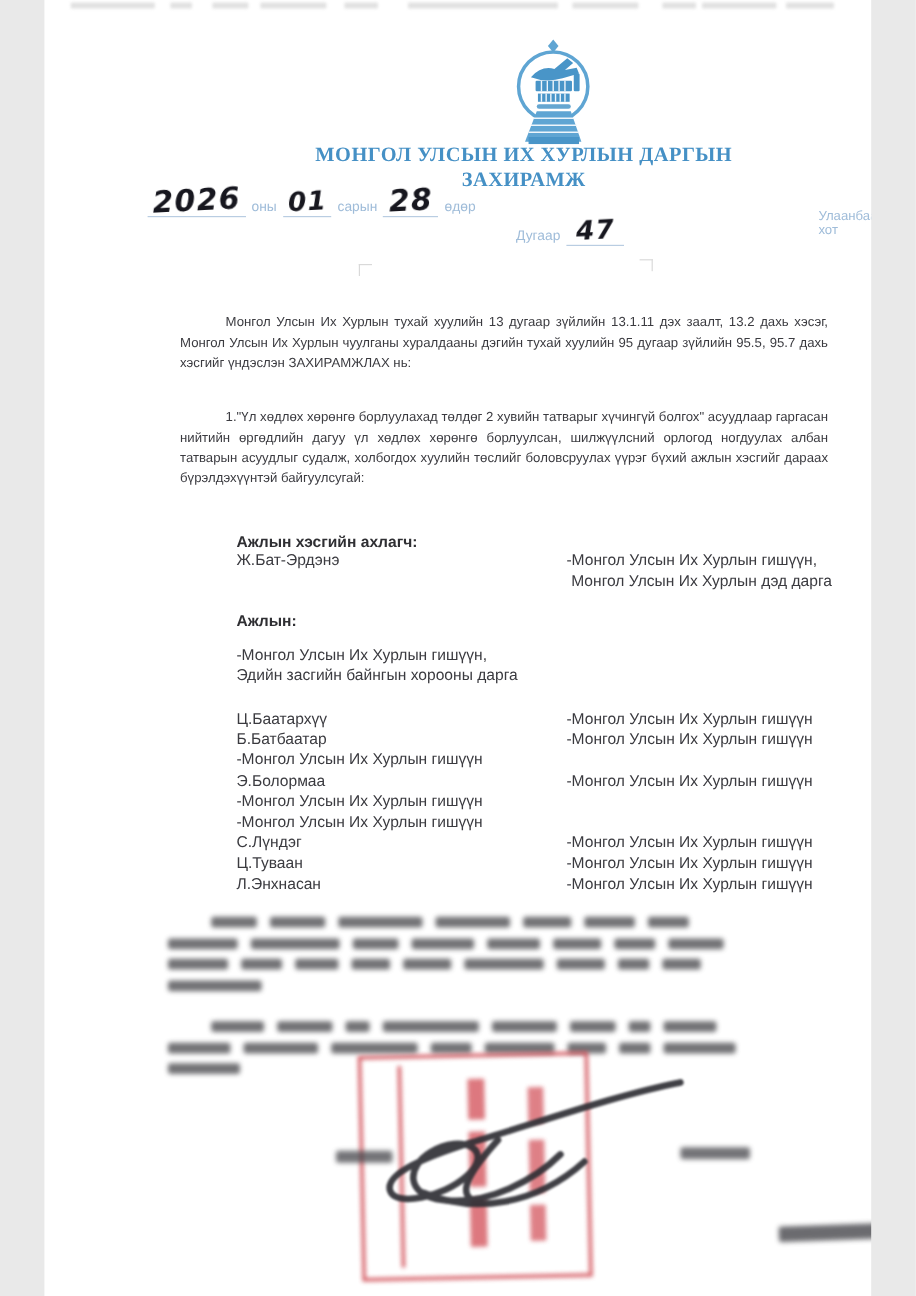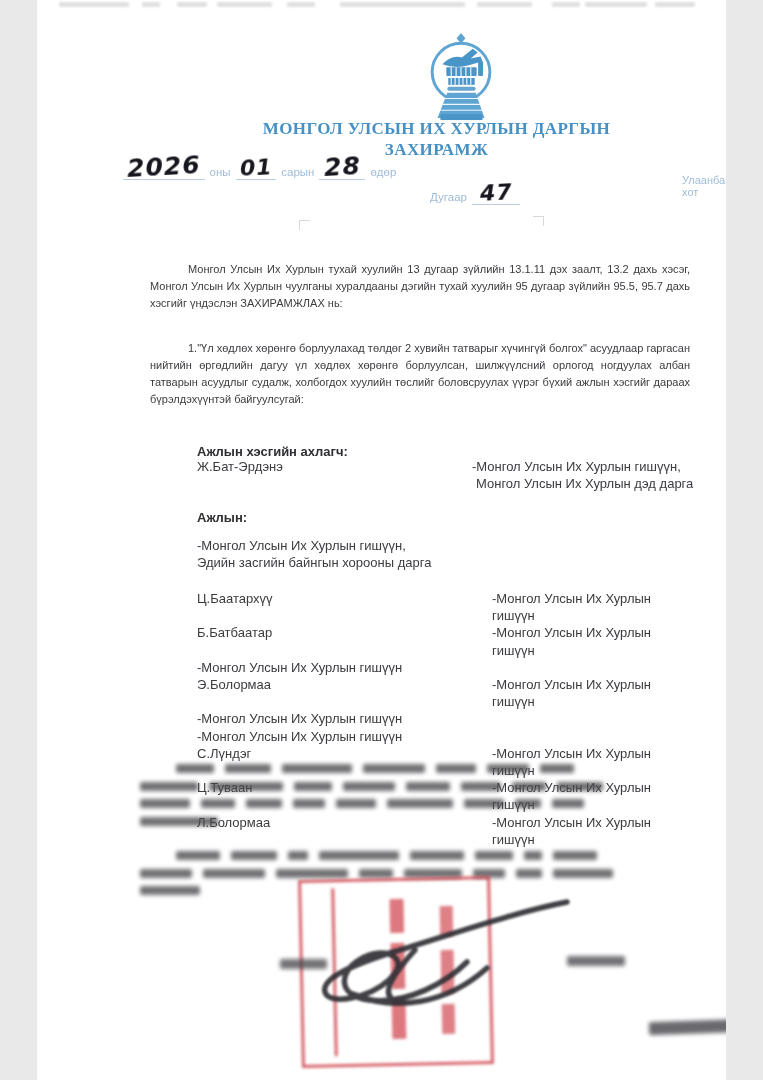--- a/index.html
+++ b/index.html
@@ -35,21 +35,21 @@
         text-align:justify;text-indent:38px;}
   .p-intro{top:261px;}
   .p-item1{top:340px;}
   .sect-heading{position:absolute;left:160px;font-weight:bold;font-size:13px;color:#2f2f33;}
   .h-leader{top:444px;} .h-members{top:510px;}
   .person-row{position:absolute;left:160px;width:497px;display:flex;font-size:13px;line-height:17px;}
   .r-leader{top:446px;margin-top:12px;} .r-secretary{top:537px;}
   .p-name{width:275px;flex:none;}
   .p-pos{flex:1;text-align:justify;}
   .members{position:absolute;left:160px;top:590px;width:497px;font-size:13px;line-height:17.2px;}
-  .m-row{display:flex;gap:20px;}
+  .m-row{display:flex;}
   .m-name{width:275px;flex:none;} .m-pos{flex:1;}
   
   .blurredp{position:absolute;left:103px;width:552px;filter:blur(2.3px);opacity:.78;}
   .bp1{top:764px;} .bp2{top:851px;}
   .blur-line{display:flex;height:9px;margin-bottom:8.5px;}
   .blur-line:first-child{padding-left:36px;}
   .blur-word{height:9px;background:#4a4a4e;border-radius:2px;margin-right:11px;flex:none;display:block;}
   
   .stamp{position:absolute;left:263px;top:878px;width:186px;height:182px;
          border:3.5px solid var(--stampred,#cc3a43);transform:rotate(-1.2deg);
@@ -181,21 +181,21 @@
       </div>
     <div class="m-row">
         <span class="m-name">С.Лүндэг</span>
         <span class="m-pos">-Монгол Улсын Их Хурлын гишүүн</span>
       </div>
     <div class="m-row">
         <span class="m-name">Ц.Туваан</span>
         <span class="m-pos">-Монгол Улсын Их Хурлын гишүүн</span>
       </div>
     <div class="m-row">
-        <span class="m-name">Л.Болормаа</span>
+        <span class="m-name">Л.Энхнасан</span>
         <span class="m-pos">-Монгол Улсын Их Хурлын гишүүн</span>
       </div>
   </div>
 
   <div class="blurredp bp1">
       <div class="blur-line">
         <span class="blur-word" style="width: 38px;"></span>
         <span class="blur-word" style="width: 46px;"></span>
         <span class="blur-word" style="width: 70px;"></span>
         <span class="blur-word" style="width: 62px;"></span>

